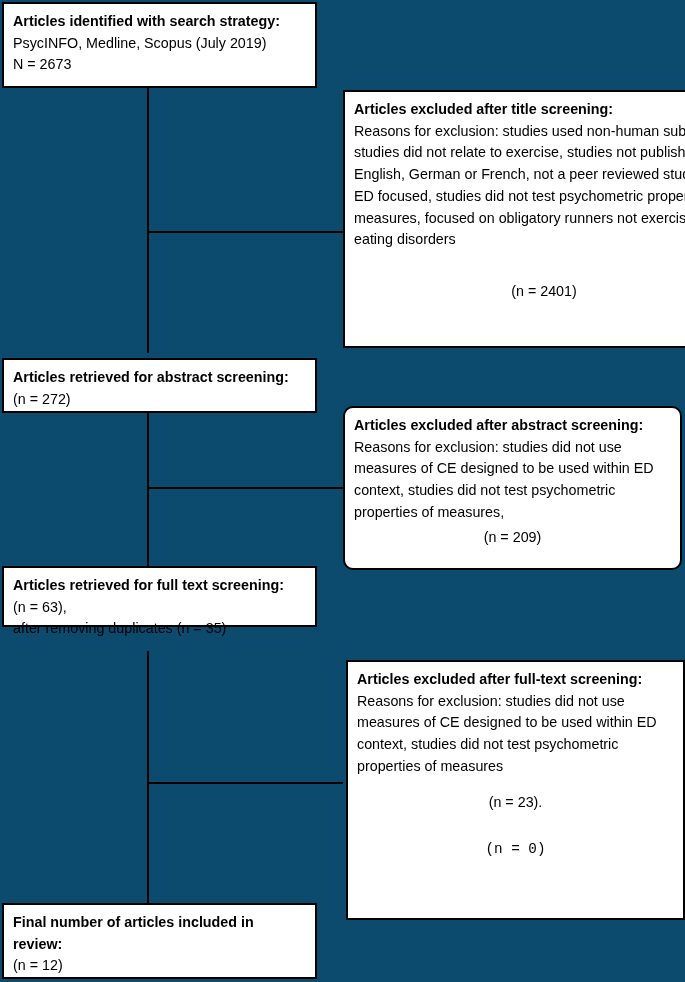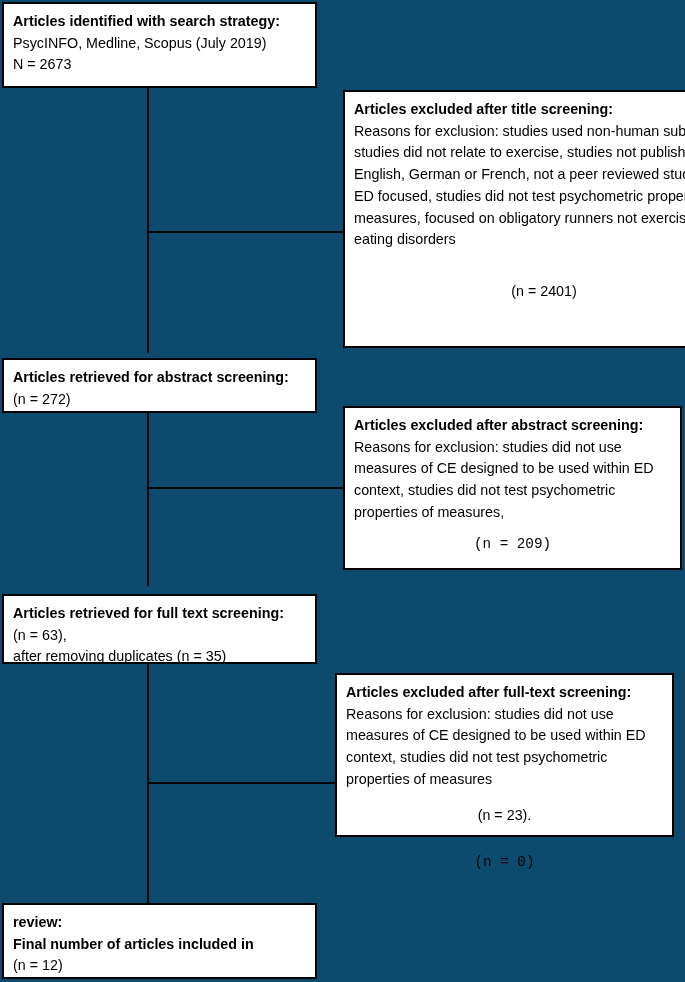--- a/index.html
+++ b/index.html
@@ -75,39 +75,39 @@
     <p class="hd">Articles excluded after title screening:</p>
     <p>Reasons for exclusion: studies used non-human subjects, studies did not relate to exercise, studies not published in English, German or French, not a peer reviewed study, not ED focused, studies did not test psychometric properties of measures, focused on obligatory runners not exercise in eating disorders</p>
     <p class="n-right" style="margin-top:30px;">(n = 2401)</p>
   </div>
 
   <div class="box" style="left:2px; top:351px; width:315px; height:55px;margin-top:7px;">
     <p class="hd">Articles retrieved for abstract screening:</p>
     <p>(n = 272)</p>
   </div>
 
-  <div class="box" style="left:343px; top:406px; width:339px; height:164px;">
+  <div class="box" style="left:343px; top:406px; width:339px; height:164px;border-radius:10px;">
     <p class="hd">Articles excluded after abstract screening:</p>
     <p>Reasons for exclusion: studies did not use measures of CE designed to be used within ED context, studies did not test psychometric properties of measures,</p>
-    <p class="n-right" style="margin-top:10px;font-family:Liberation Mono, monospace;">(n = 209)</p>
+    <p class="n-right" style="margin-top:3px;">(n = 209)</p>
   </div>
 
-  <div class="box" style="left:2px; top:594px; width:315px; height:70px;">
+  <div class="box" style="left:2px; top:566px; width:315px; height:61px;">
     <p class="hd">Articles retrieved for full text screening:</p>
     <p>(n = 63),</p>
     <p>after removing duplicates (n = 35)</p>
   </div>
 
-  <div class="box" style="left:335px; top:660px; width:339px; height:164px;margin-top:13px;">
+  <div class="box" style="left:346px; top:660px; width:339px; height:260px;">
     <p class="hd">Articles excluded after full-text screening:</p>
     <p>Reasons for exclusion: studies did not use measures of CE designed to be used within ED context, studies did not test psychometric properties of measures</p>
     <p class="n-right" style="margin-top:14px;">(n = 23).</p>
     <div class="spacer"></div>
     <p class="n-right" style="margin-top:12px;font-family:Liberation Mono, monospace;">(n = 0)</p>
   </div>
 
   <div class="box" style="left:2px; top:903px; width:315px; height:76px;">
+    <p class="hd">Final number of articles included in</p>
     <p class="hd">review:</p>
-    <p class="hd">Final number of articles included in</p>
     <p>(n = 12)</p>
   </div>
 
 </div>
 
 </body></html>

